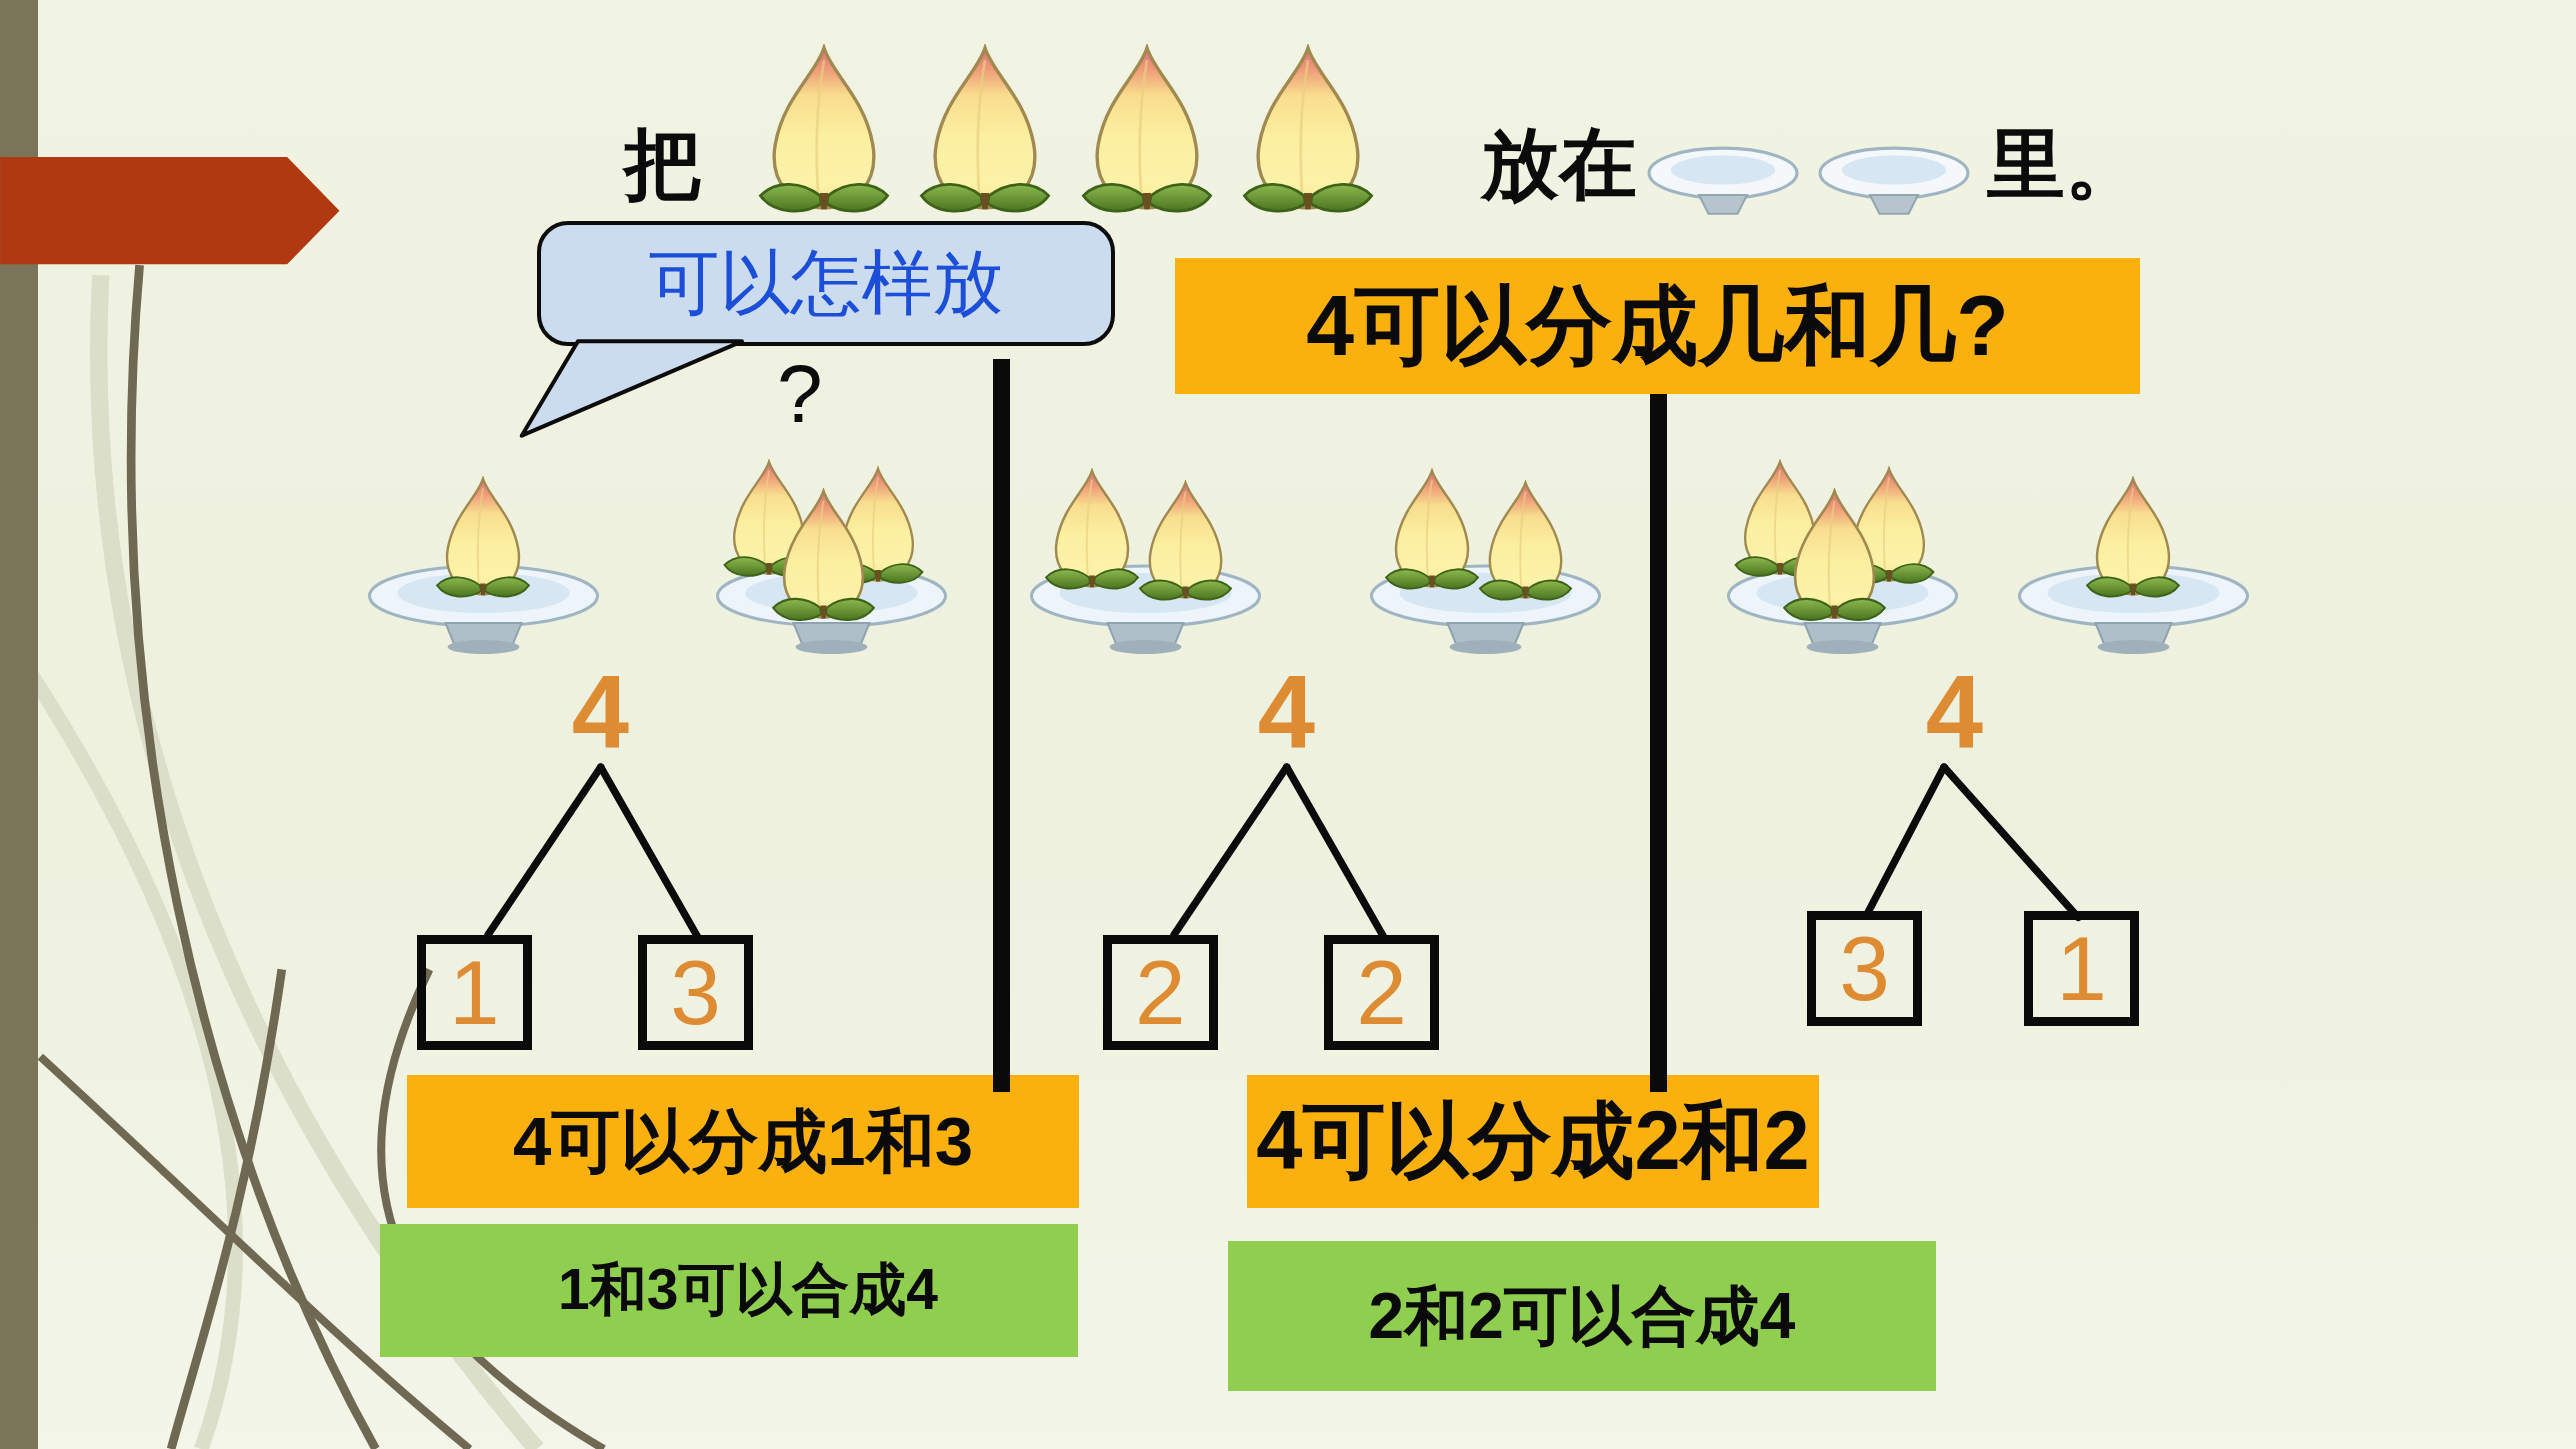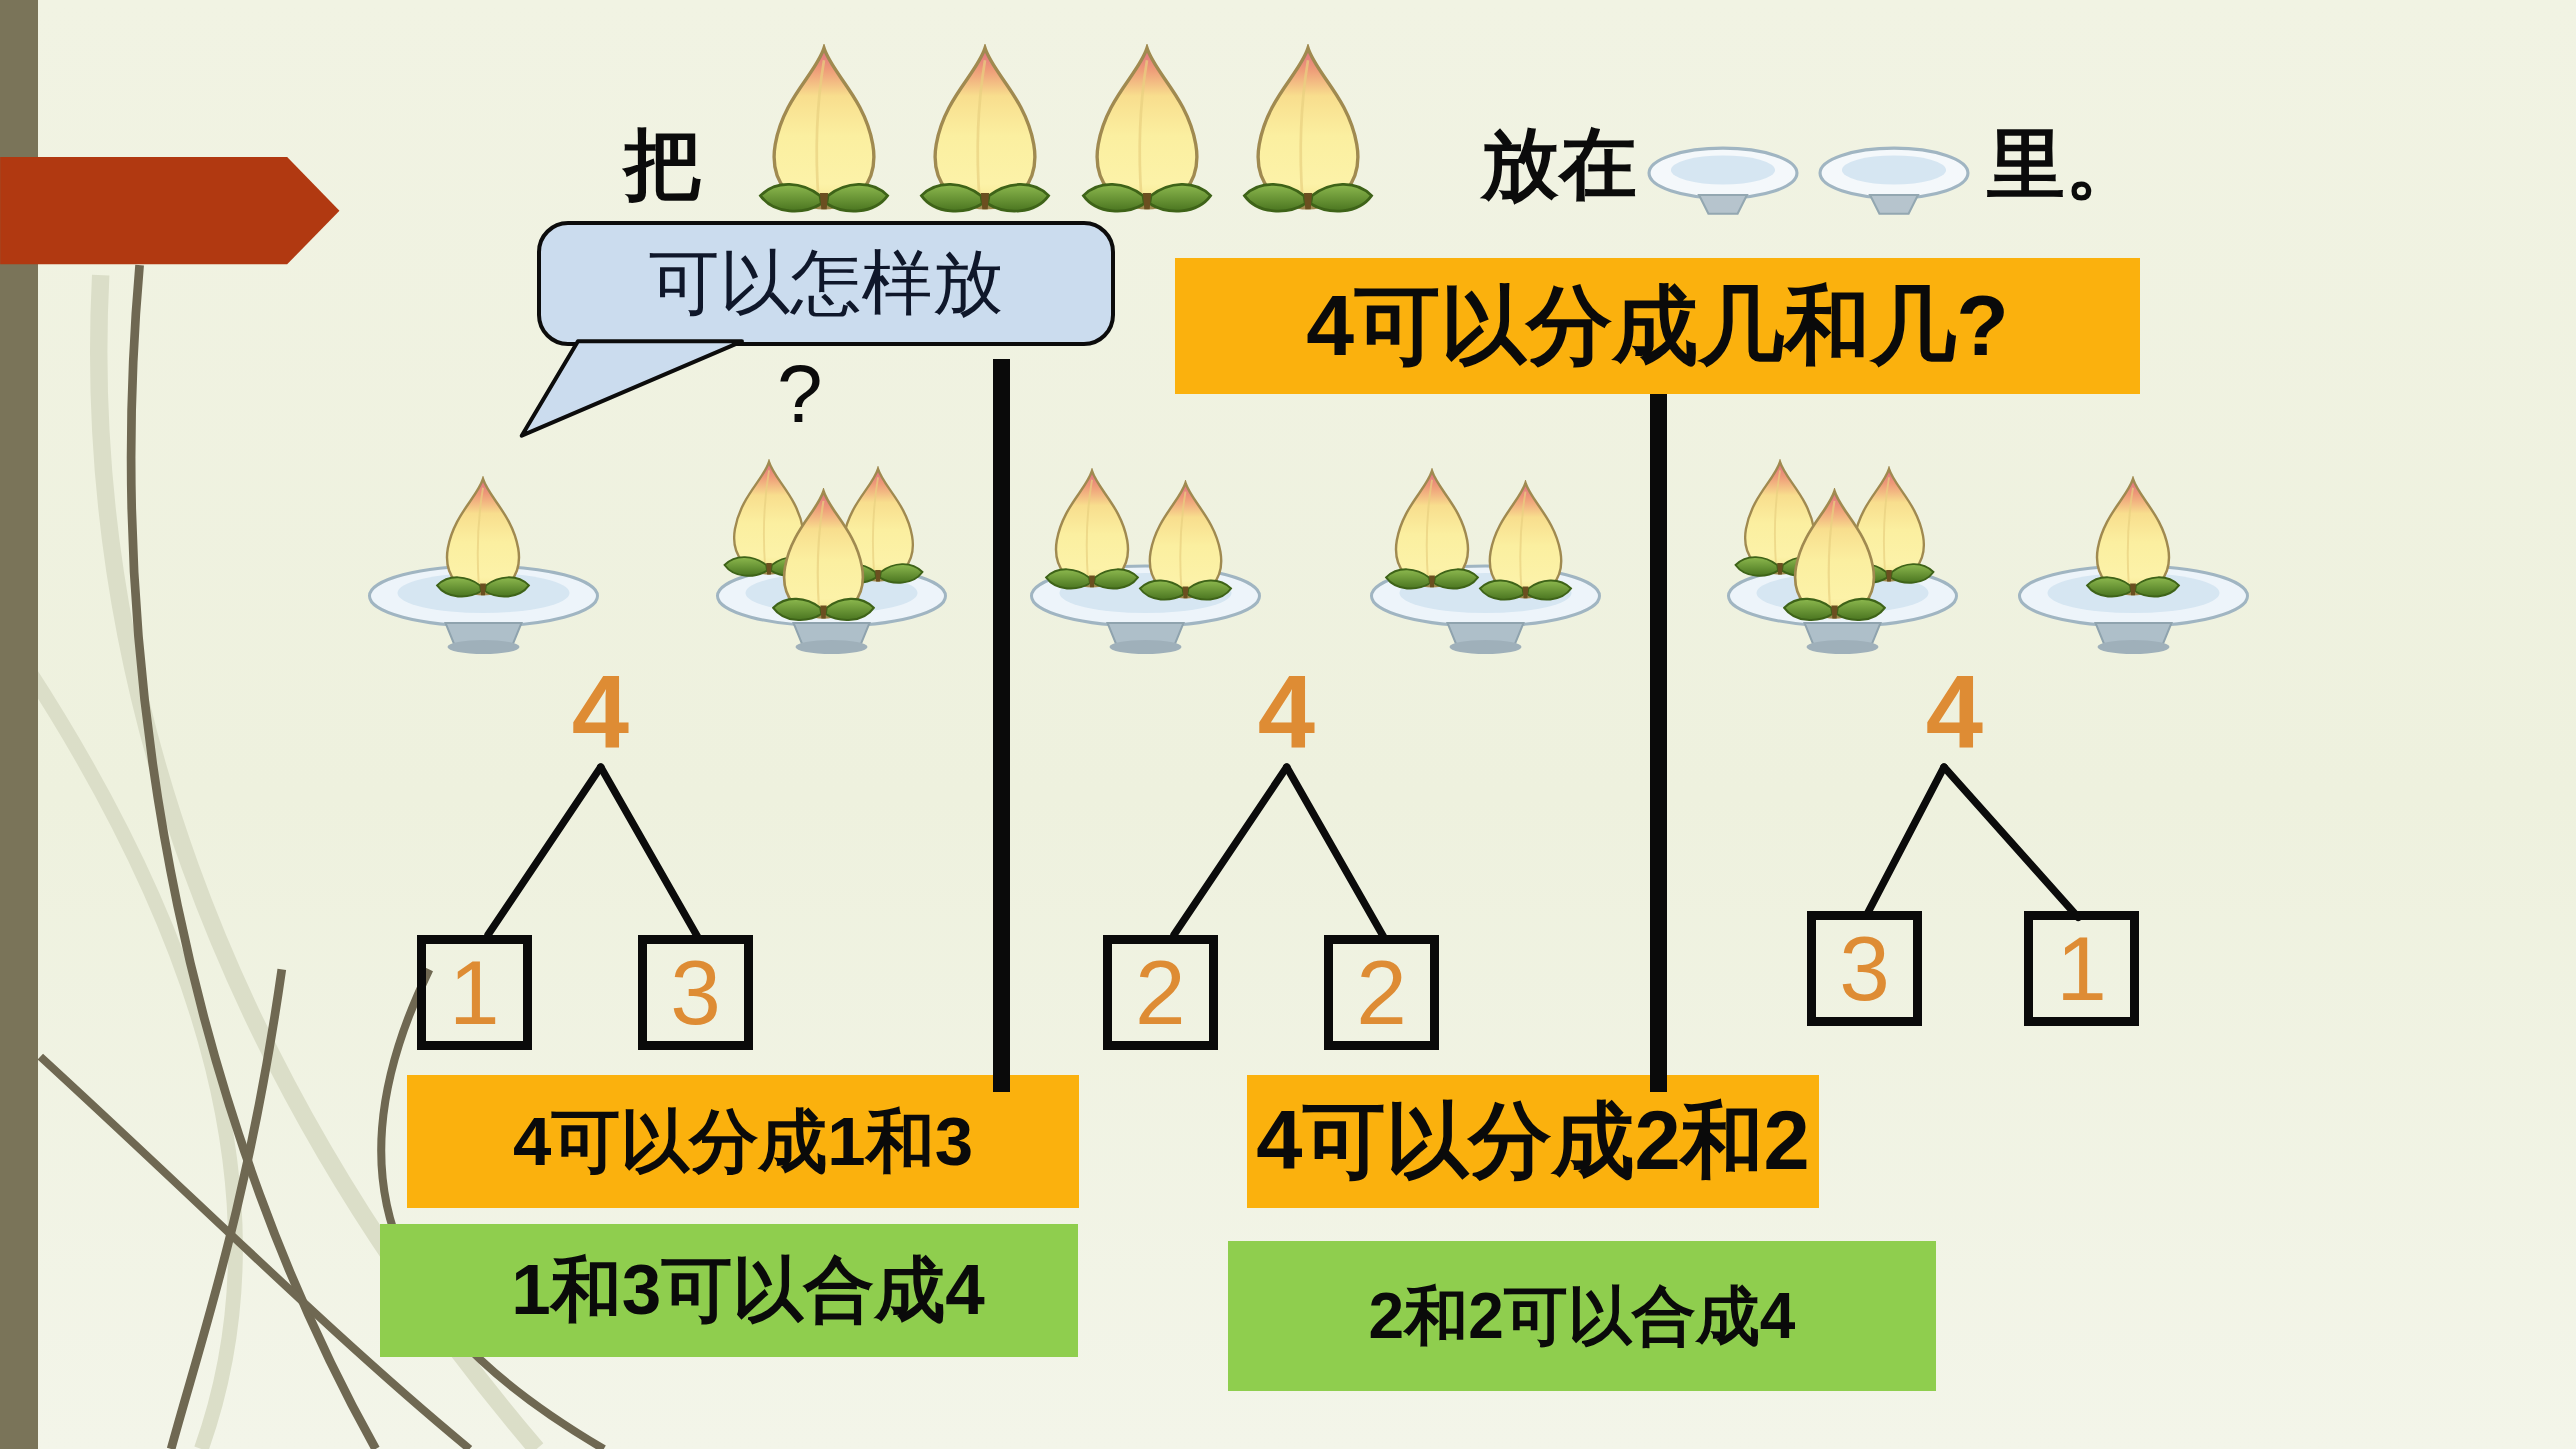--- a/index.html
+++ b/index.html
@@ -20,31 +20,31 @@
   .t-prefix{left:624px;top:125px;}
   .t-middle{left:1441px;top:125px;margin-left:40px;}
   .t-suffix{left:1987px;top:125px;}
   .top-peaches{left:746px;top:44px;display:flex;gap:5.4px;z-index:3;}
   .bowls-row{left:1644px;top:146px;display:flex;gap:13.4px;z-index:3;}
   
   .bubble{
     left:537px;top:221px;width:578px;height:125px;box-sizing:border-box;
     background:#CBDCEE;border:4px solid #0c0c0c;border-radius:31px;
     display:flex;align-items:center;justify-content:center;
-    font-size:71px;font-weight:500;color:#0f172a;z-index:4;white-space:nowrap;
+    font-size:71px;font-weight:500;color:#1d4ed8;z-index:4;white-space:nowrap;
   }
   .bubble-tail{left:511px;top:339px;width:241px;height:101px;z-index:4;}
   .qmark{left:777px;top:347px;font-size:82px;font-weight:500;color:#0b0b0b;z-index:4;}
   
   .banner{display:flex;align-items:center;justify-content:center;color:#0a0a0a;font-weight:700;white-space:nowrap;box-sizing:border-box;}
   .banner.orange{background:#FBB10D;margin-left:27px;}
   .banner.green{background:#8FCE4E;}
   .q-banner{left:1148px;top:258px;width:965px;height:136px;font-size:86px;z-index:6;}
   .b-dec-1{left:380px;top:1075px;width:672px;height:133px;font-size:69px;z-index:3;}
-  .b-com-1{left:380px;top:1224px;width:698px;height:133px;font-size:71px;z-index:3;padding-left:38px;}
+  .b-com-1{left:380px;top:1224px;width:698px;height:133px;font-size:57px;z-index:3;padding-left:38px;}
   .b-dec-2{left:1220px;top:1075px;width:572px;height:133px;font-size:83px;z-index:3;}
   .b-com-2{left:1228px;top:1241px;width:708px;height:150px;font-size:64px;z-index:3;}
   
   .divider{background:#0a0a0a;z-index:5;}
   .div-left{left:993px;top:359px;width:17px;height:733px;}
   .div-right{left:1650px;top:394px;width:17px;height:698px;}
   
   .plates-row{left:0;top:456px;width:2576px;height:208px;z-index:2;}
   .plate-cell{position:absolute;width:248px;height:208px;top:0;}
   .plate-cell .plate-base{position:absolute;left:3.4px;top:106px;}

